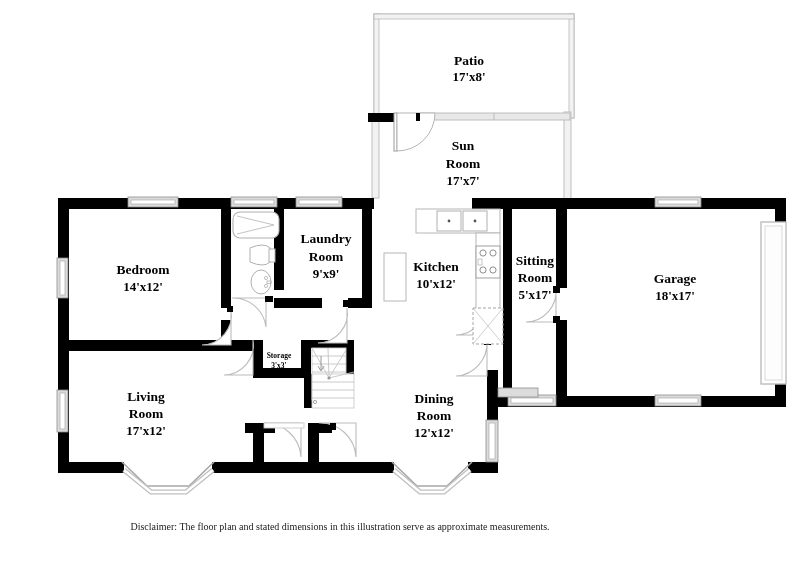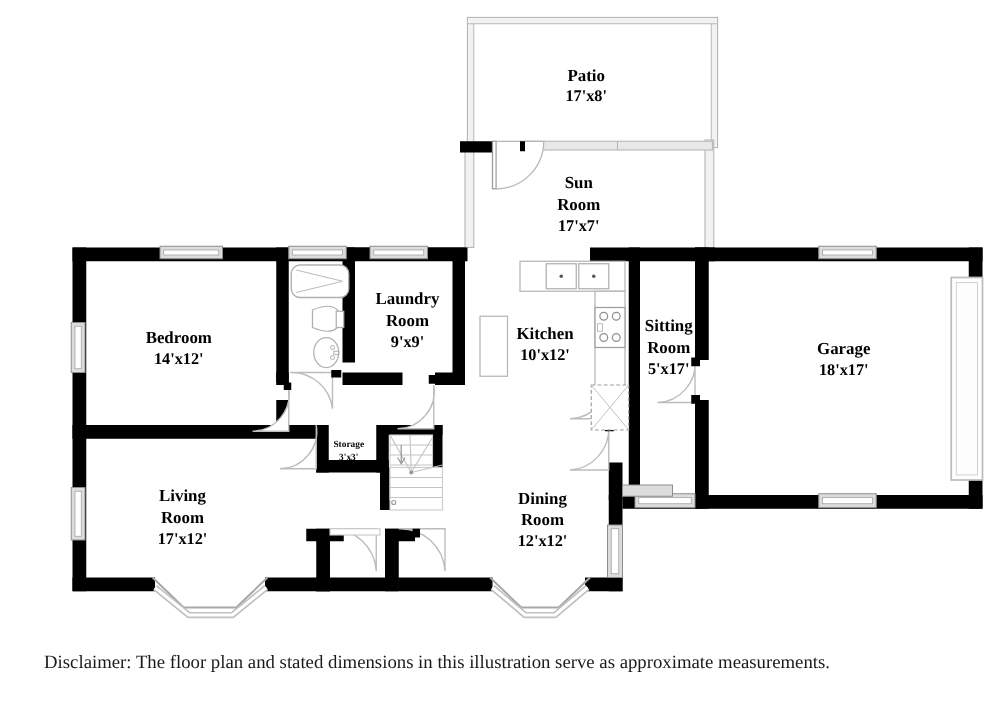--- a/index.html
+++ b/index.html
@@ -34,23 +34,23 @@
   }
   .room-name { font-size: 13.5px; }
   .room-dim  { font-size: 13px; }
   .small-name { font-size: 7.5px; }
   .small-dim  { font-size: 7.5px; }
   .disclaimer {
     position: absolute;
     left: 0;
     top: 520px;
     width: 648px;
-    text-align: right;
+    text-align: center;
     font-family: "Liberation Serif", serif;
-    font-size: 15px;
+    font-size: 10px;
     color: #1a1a1a;
     line-height: 1.42;
   }
   .disclaimer div { white-space: nowrap; }
 </style>
 </head>
 <body>
 
 <div id="floorplan-root">
 

